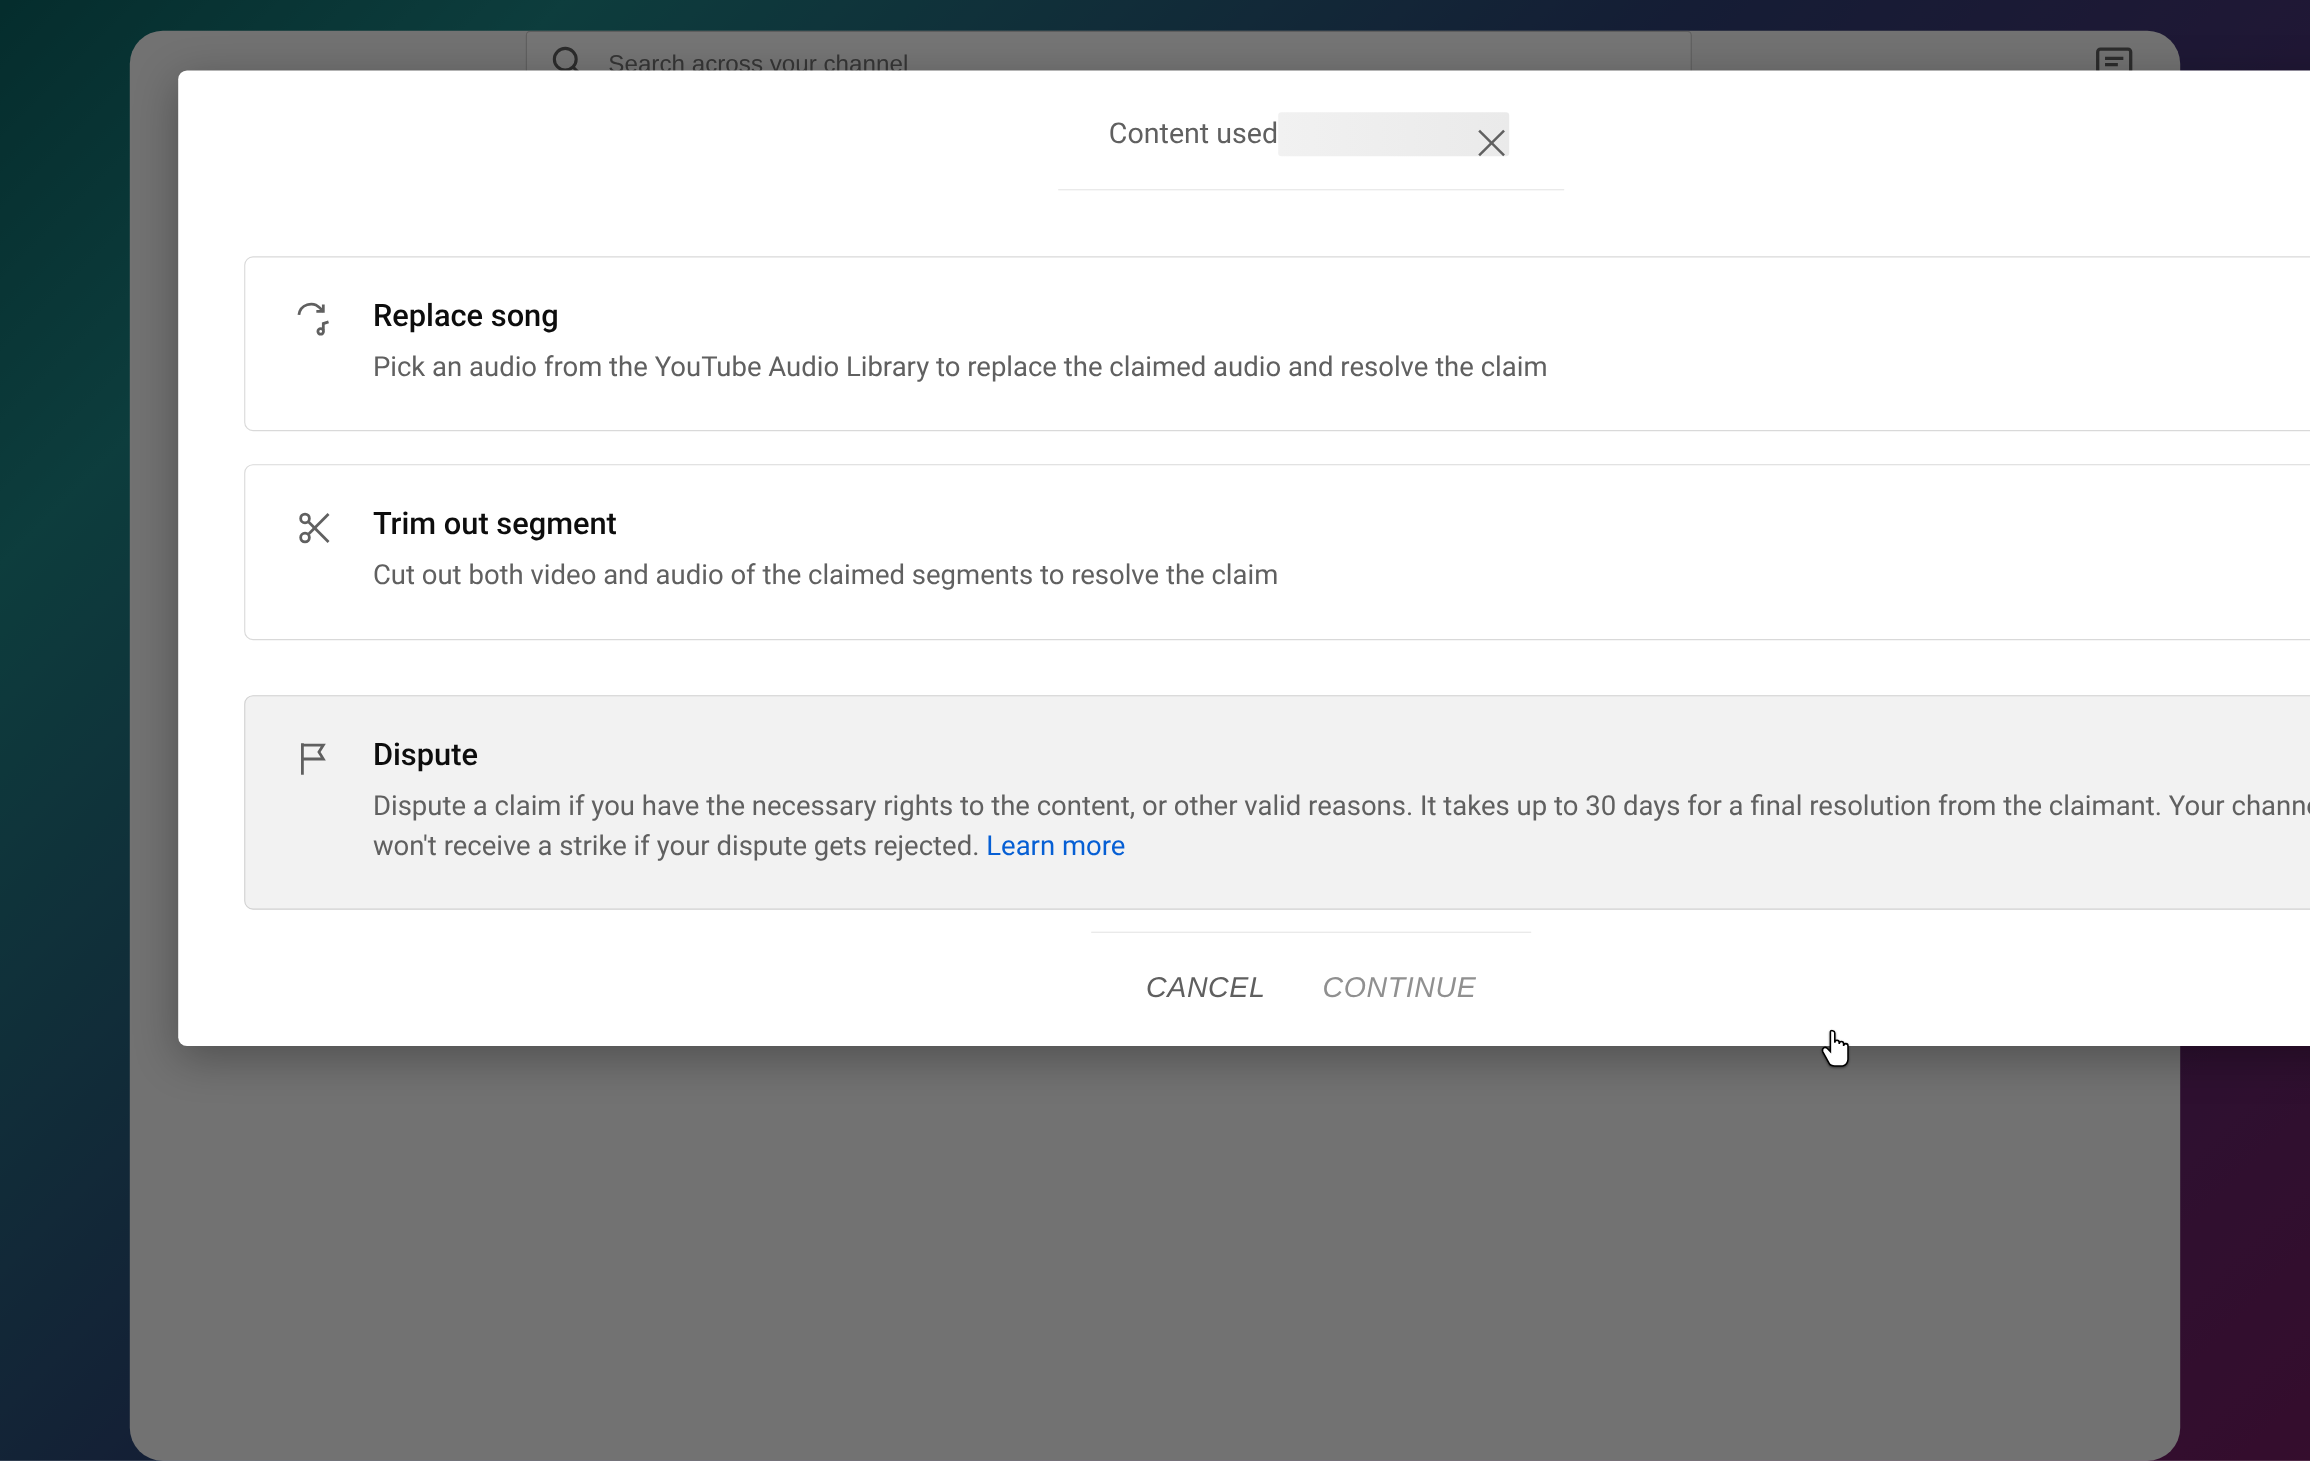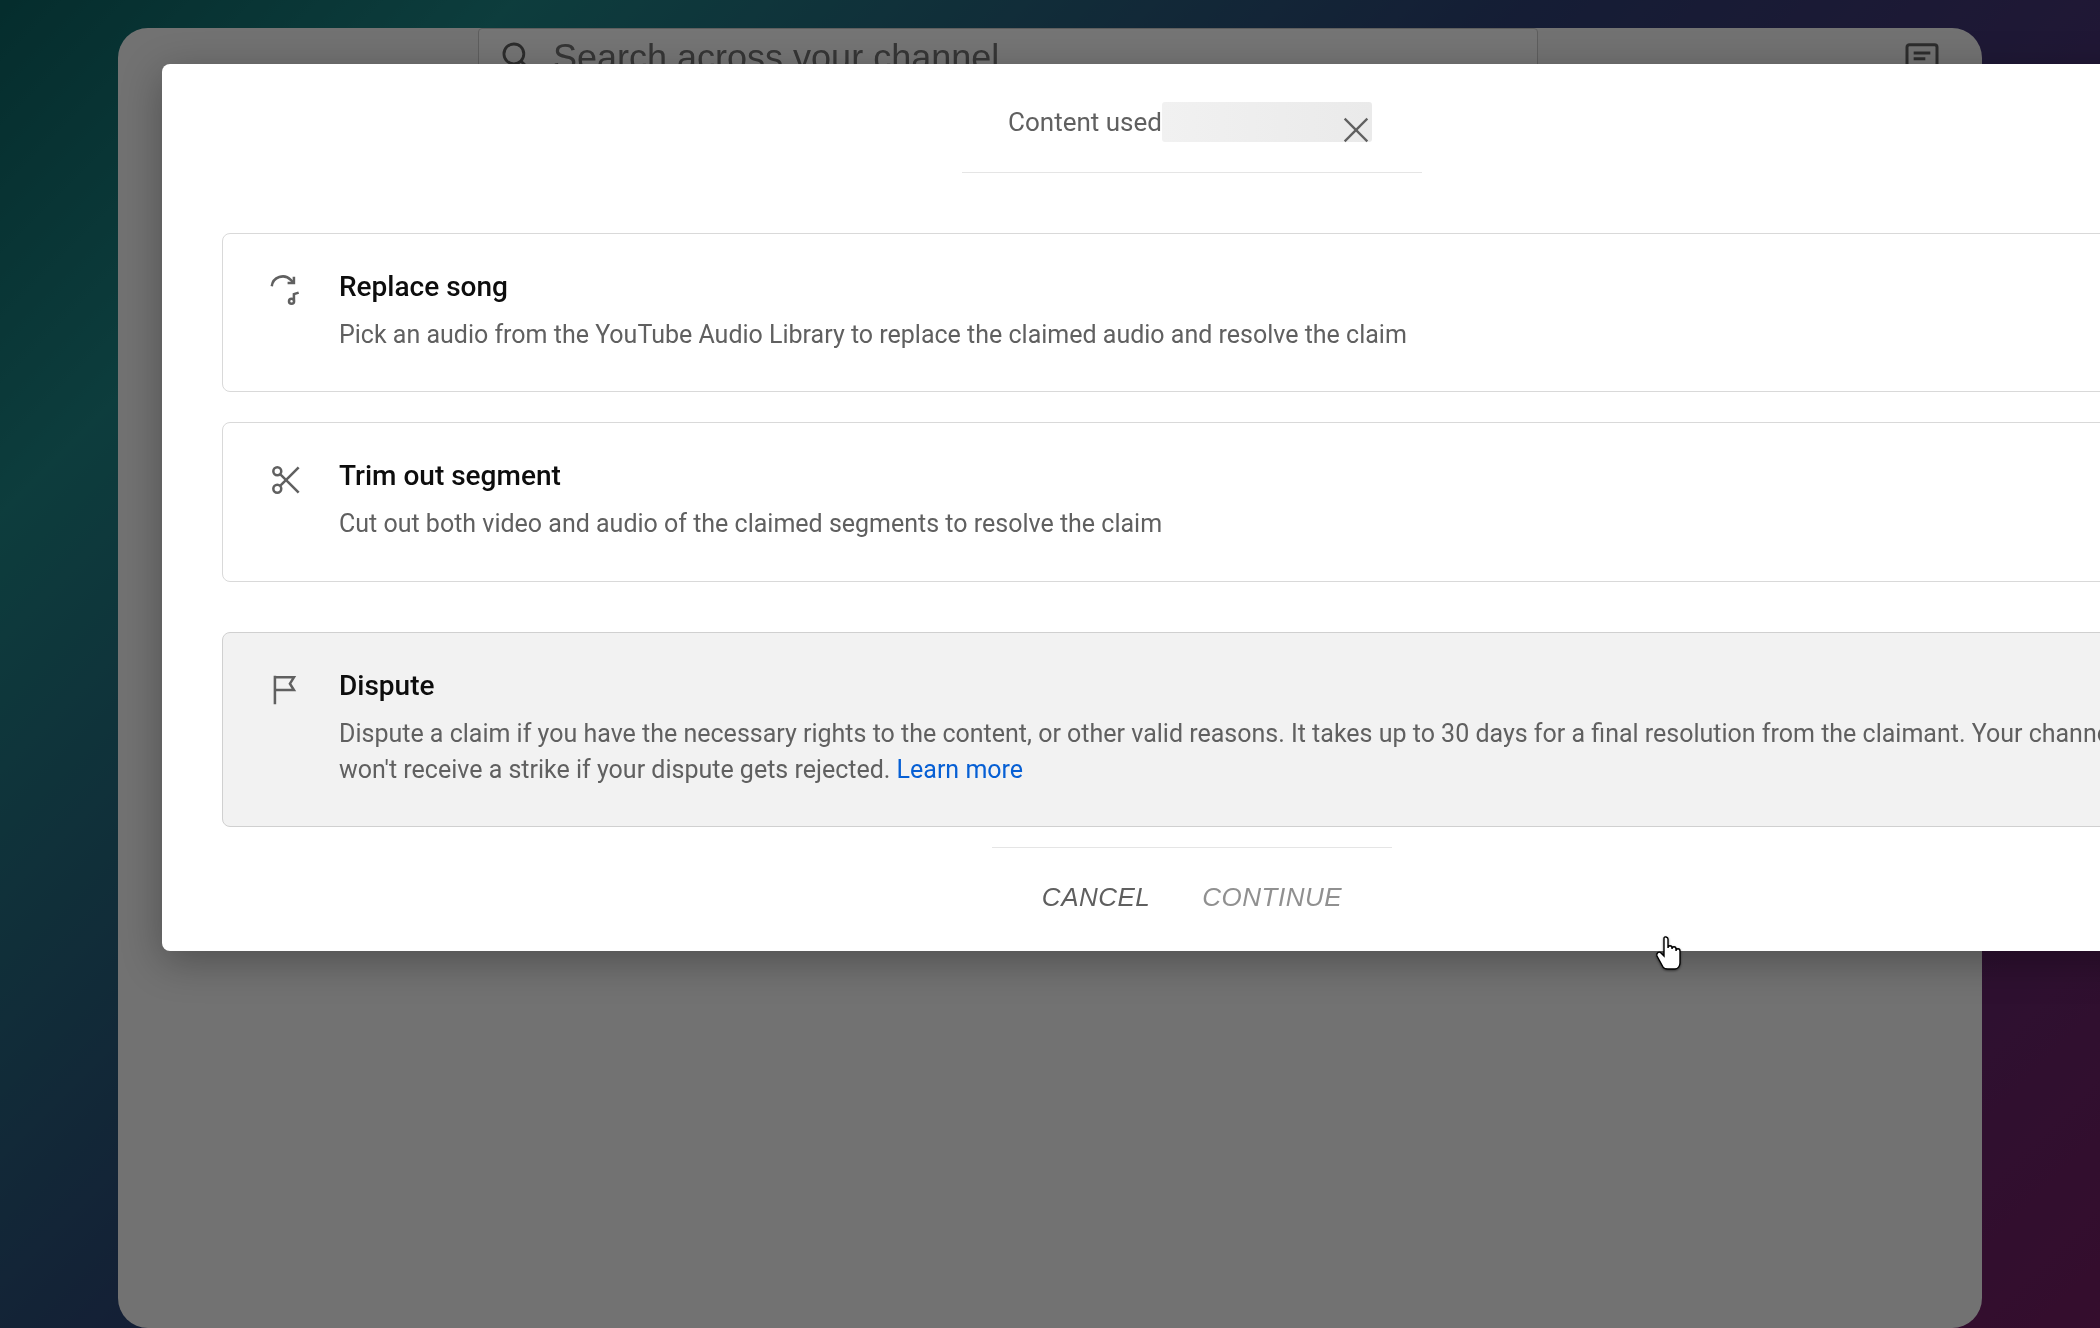--- a/index.html
+++ b/index.html
@@ -30,21 +30,21 @@
     border: 1px solid #ccc;
     border-radius: 4px;
     display: flex; align-items: center;
     background: #fff;
     padding: 0 20px;
     gap: 20px;
   }
   .search-row .mag { color:#606060; }
   .search-row input {
     border: none; outline: none; background: transparent;
-    font-size: 36px; color: #ef4444; flex: 1;
+    font-size: 22px; color: #ef4444; flex: 1;
   }
   .app-window .chat-btn {
     position: absolute; right: 40px; top: 10px;
     width: 40px; height: 40px; color:#606060;
   }
   
   
   .dim {
     position: absolute; inset: 0;
     background: rgba(0,0,0,0.5);

